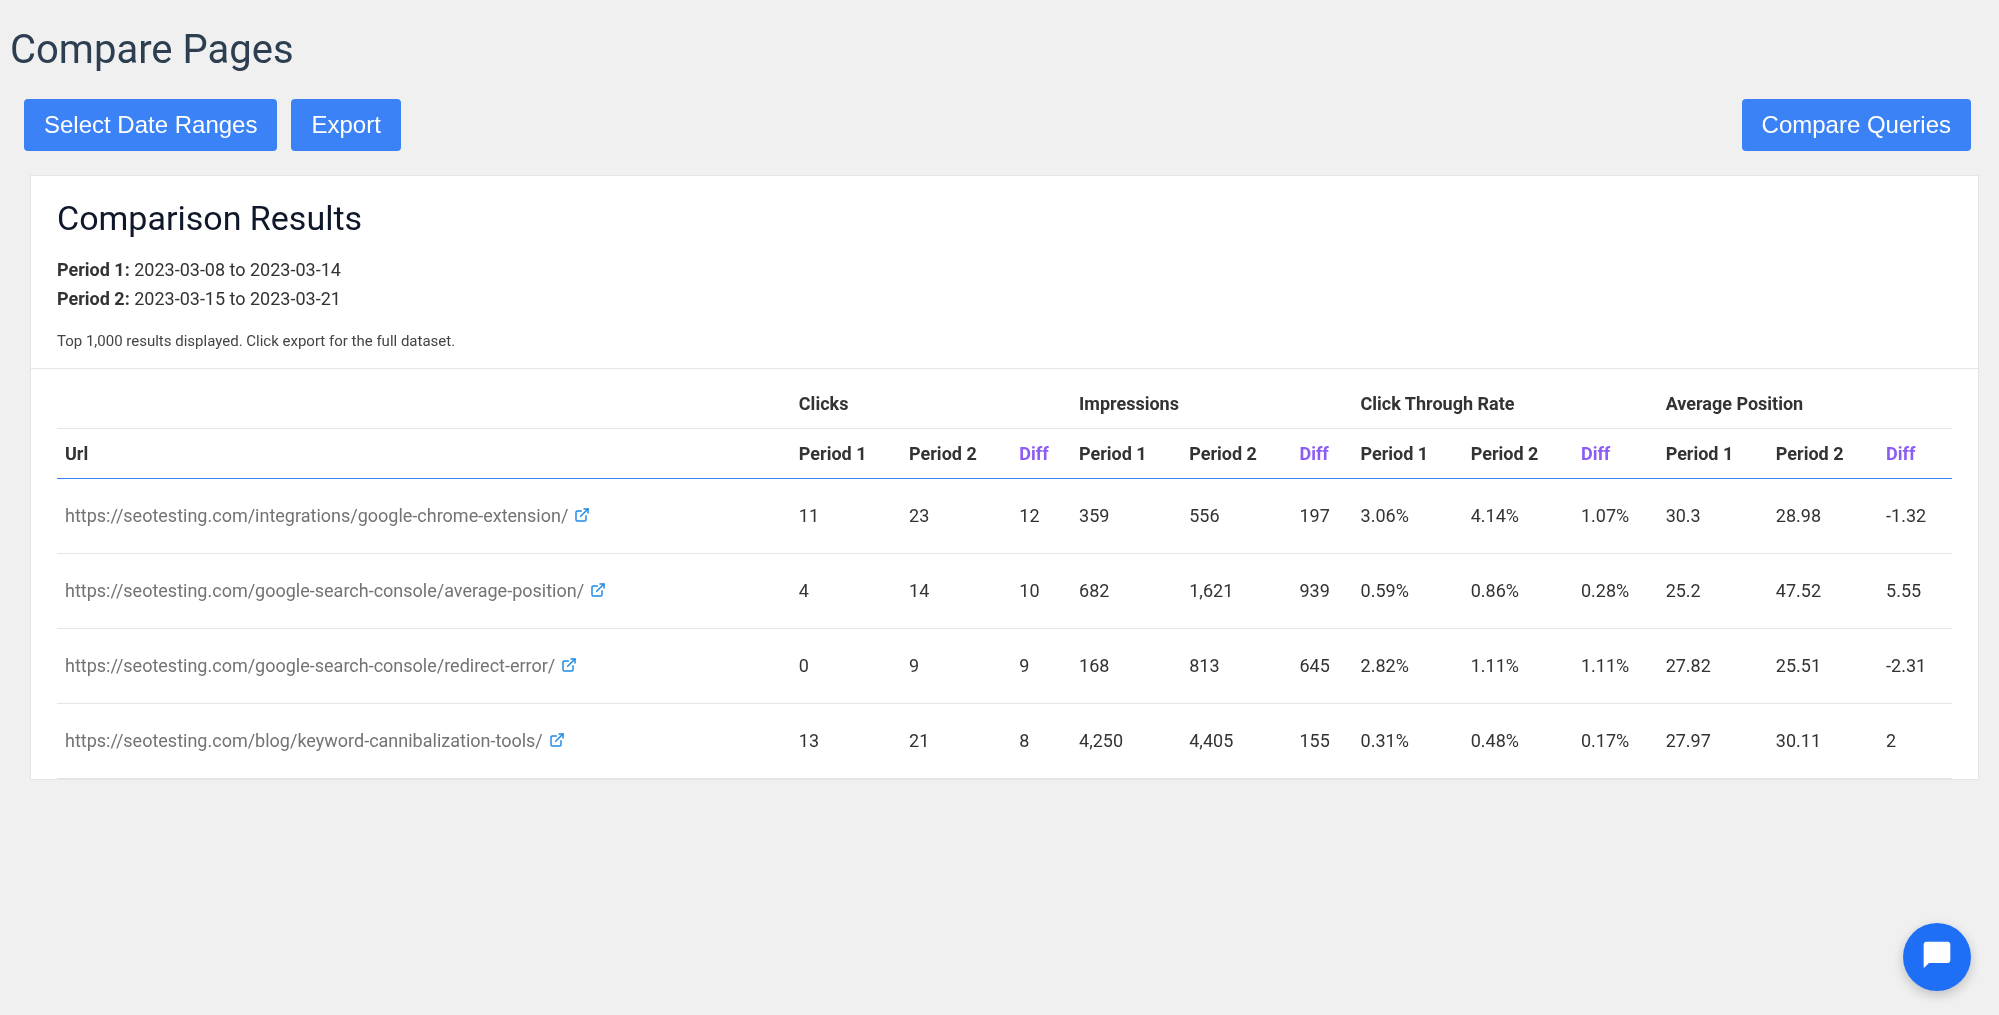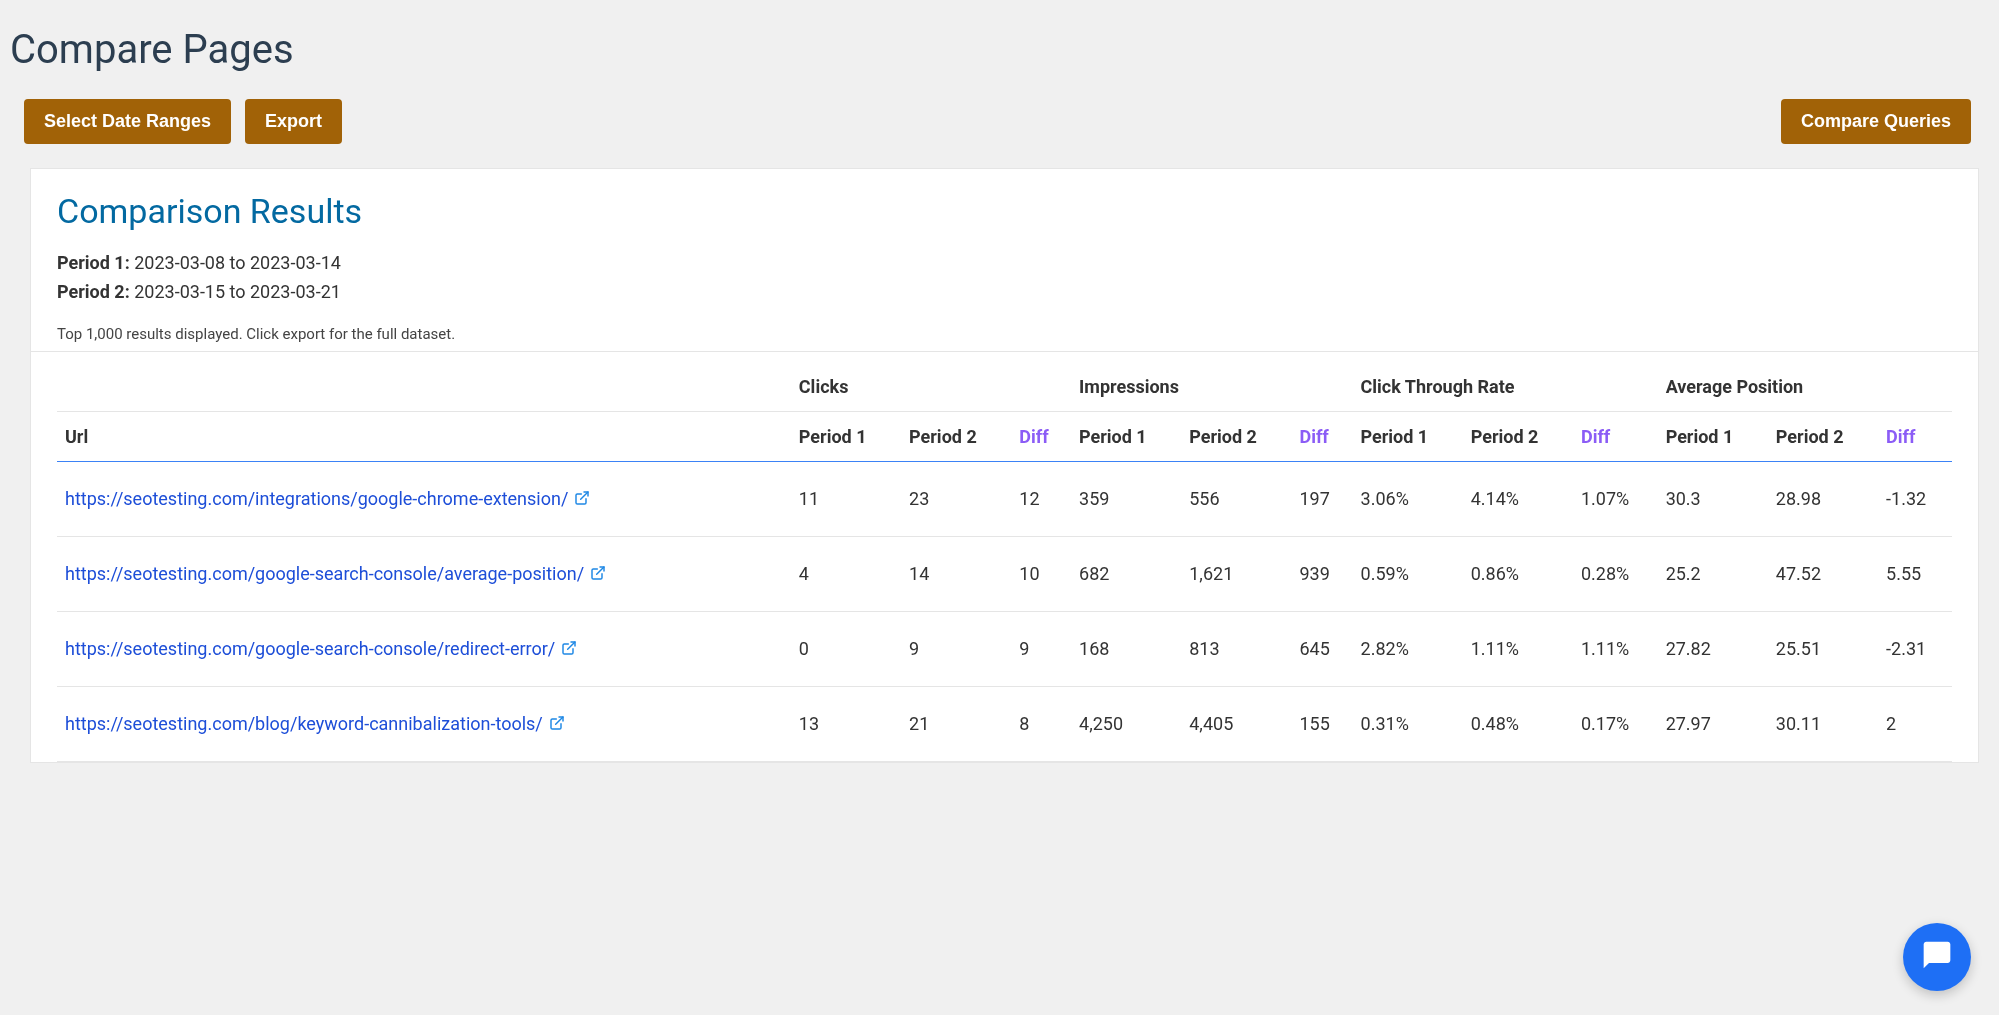--- a/index.html
+++ b/index.html
@@ -20,44 +20,44 @@
   }
   .action-bar {
     display: flex;
     justify-content: space-between;
     align-items: center;
     padding: 0 28px 0 14px;
     margin-bottom: 24px;
   }
   .action-left { display: flex; gap: 14px; }
   .btn {
-    background: #a16207;
+    background: #3b82f6;
     color: #fff;
     border: none;
     border-radius: 4px;
     padding: 12px 20px;
-    font-size: 18px;
-    font-weight: 700;
+    font-size: 24px;
+    font-weight: 400;
     cursor: pointer;
   }
   .card {
     background: #fff;
     margin: 0 20px 0 20px;
     border: 1px solid #e5e5e5;
     padding: 22px 26px 0 26px;
   }
   h2.card-title {
     font-weight: 400;
     font-size: 34px;
-    color: #0369a1;
+    color: #0f172a;
     margin-bottom: 18px;
   }
   .periods { margin-bottom: 18px; line-height: 1.6; font-size: 18px; }
   .periods b { font-weight: 700; }
-  .note { font-size: 15px; color: #444; margin-bottom: 8px; }
+  .note { font-size: 15px; color: #444; margin-bottom: 18px; }
   .hr { border: none; border-top: 1px solid #e5e5e5; margin: 0 -26px; }
   table {
     width: 100%;
     border-collapse: collapse;
     margin-top: 10px;
   }
   thead th {
     text-align: left;
     font-weight: 700;
     font-size: 18px;
@@ -70,21 +70,21 @@
   }
   thead th.diff { color: #8b5cf6; }
   tbody td {
     padding: 26px 8px;
     border-bottom: 1px solid #e5e5e5;
     font-size: 18px;
     white-space: nowrap;
     vertical-align: middle;
   }
   .url-cell { white-space: normal; }
-  .url-link { color: #1d4ed8; text-decoration: none; }
+  .url-link { color: #737373; text-decoration: none; }
   .ext-icon {
     display: inline-block;
     vertical-align: -1px;
     margin-left: 6px;
     color: #1e88e5;
   }
   .chat-fab {
     position: fixed;
     right: 28px;
     bottom: 24px;

